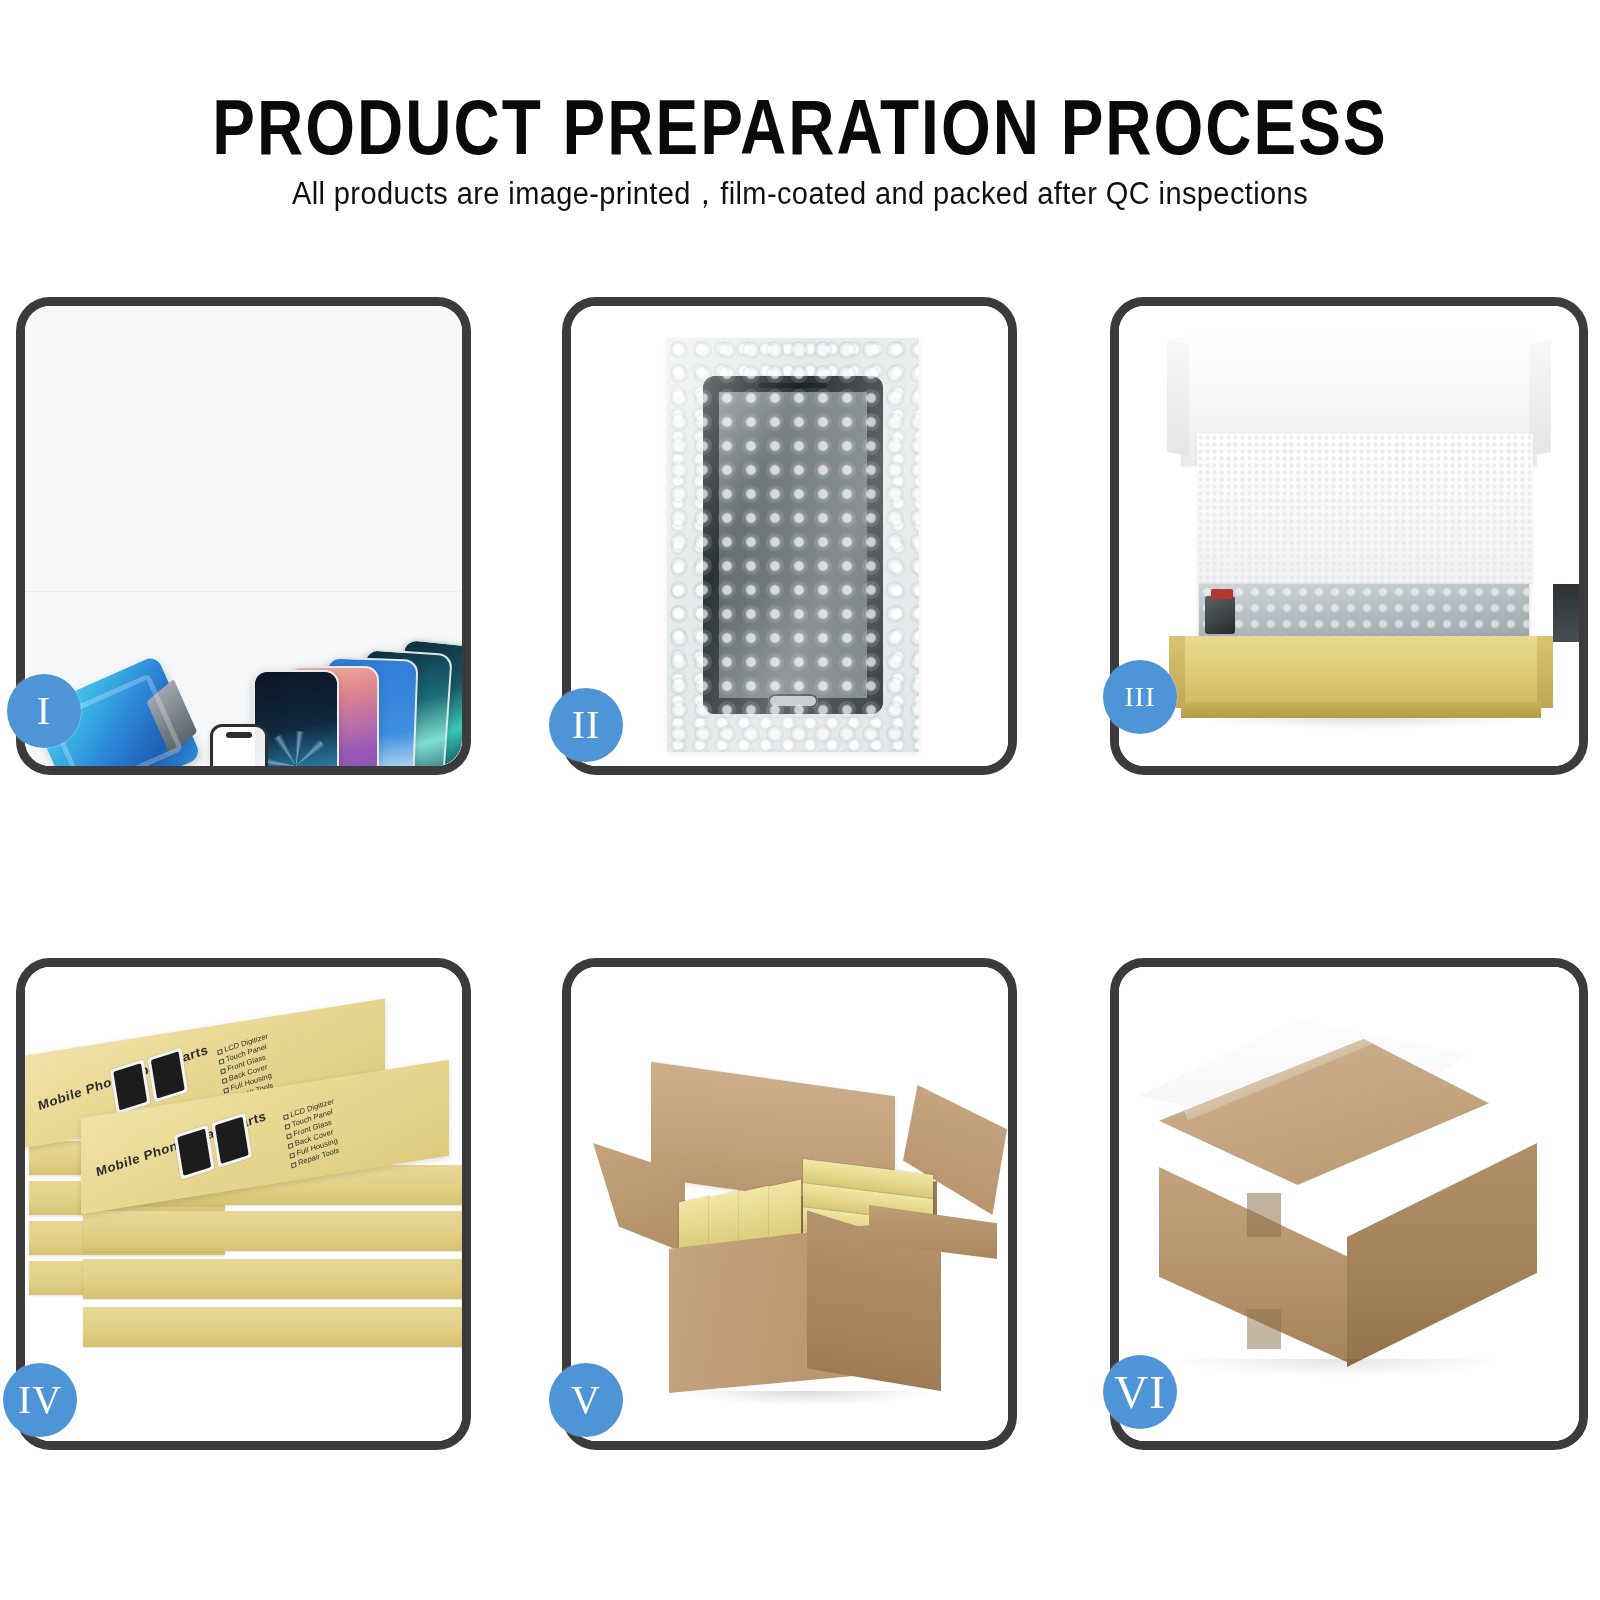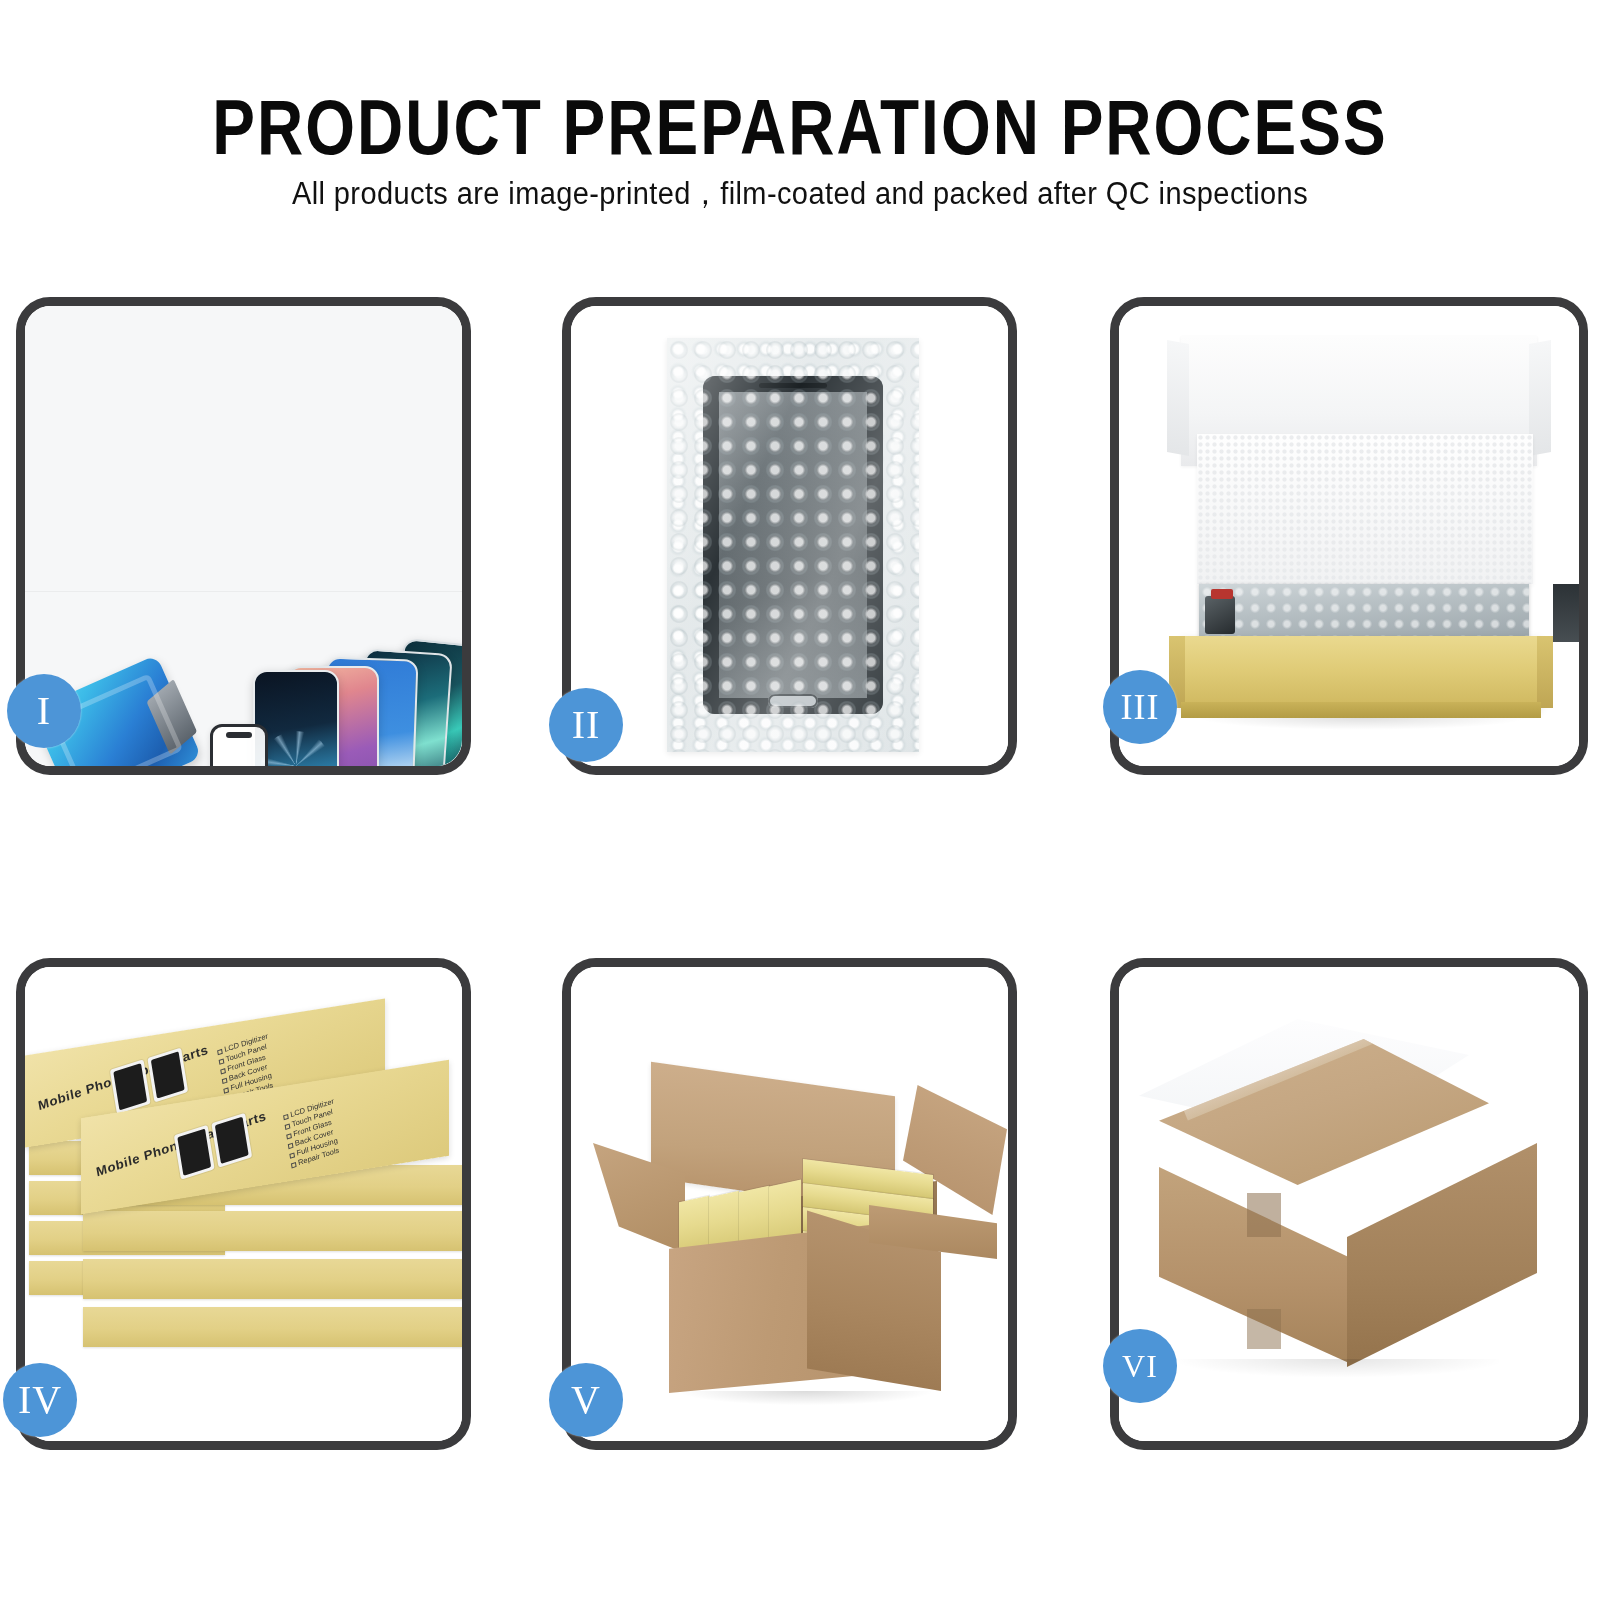--- a/index.html
+++ b/index.html
@@ -72,22 +72,22 @@
     color: #ffffff;
     font-family: "Liberation Serif", serif;
     font-size: 40px;
     line-height: 74px;
     text-align: center;
     letter-spacing: 1px;
     z-index: 40;
     box-shadow: 0 0 2px rgba(255,255,255,0.6);
   }
   #panel-1 .step-badge { left: -18px; bottom: 18px; }
-  #panel-3 .step-badge { left: -16px; bottom: 22px; font-size: 36px; font-family: Liberation Serif, serif; }
-  #panel-6 .step-badge { left: -16px; bottom: 38px; font-size: 32px; }
+  #panel-3 .step-badge { left: -16px; bottom: 32px; font-size: 28px; font-family: Liberation Serif, serif; }
+  #panel-6 .step-badge { left: -16px; bottom: 12px; font-size: 47px; }
 
   
   #p1-bg { position: absolute; inset: 0; background: #f6f7f8; }
   #p1-bg::after {
     content: ""; position: absolute; left: 0; right: 0; top: 62%;
     height: 1px; background: rgba(0,0,0,0.045);
   }
   .p1-phone {
     position: absolute;
     border-radius: 14px;

